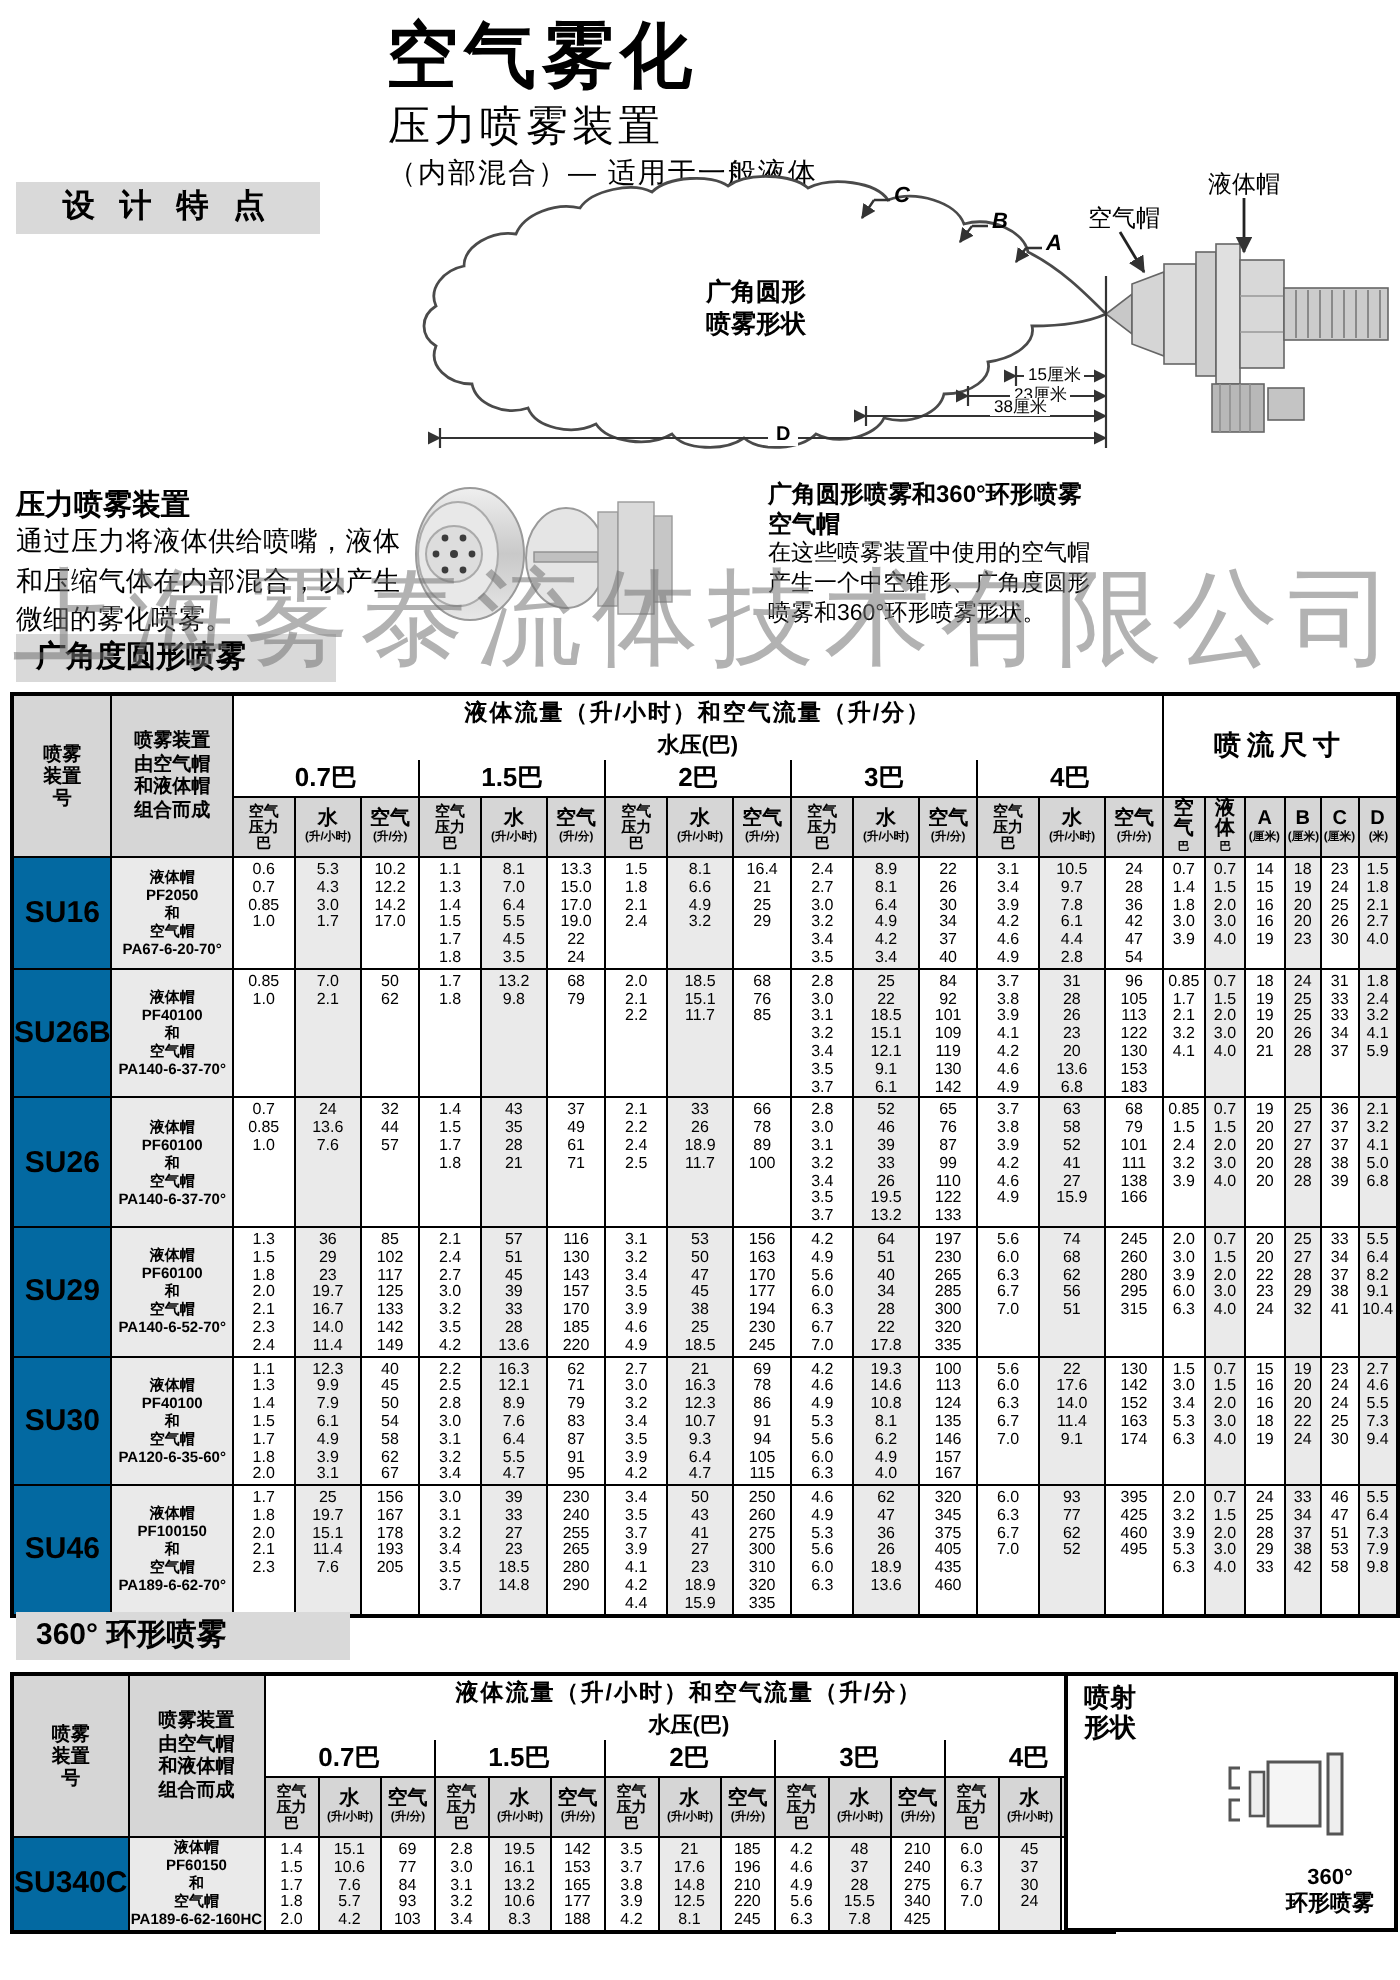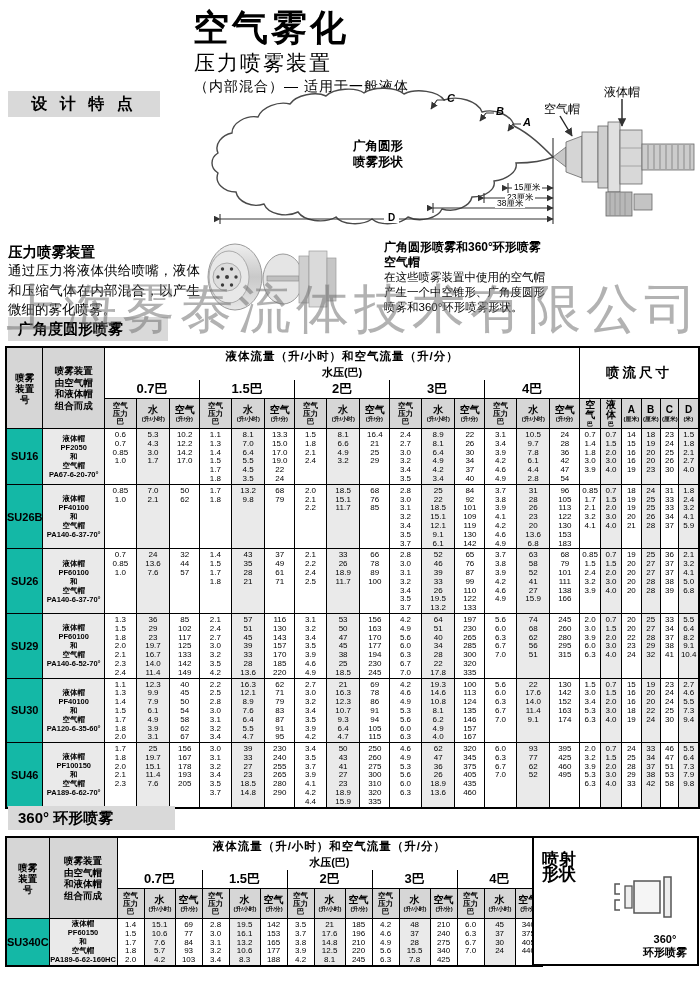--- a/index.html
+++ b/index.html
@@ -52,25 +52,25 @@
   th.hd-flow{font-size:11.5px;height:17px;border-bottom:none;background:#fff;letter-spacing:1px;}
   th.hd-press{font-size:11px;height:13px;border-top:none;border-bottom:none;background:#fff;}
   th.hd-bar{font-size:13px;height:16px;border-top:none;background:#fff;}
   th.hd-dims{font-size:13.5px;background:#fff;letter-spacing:3px;}
   th.h4{background:#d6d6d6;height:29px;vertical-align:middle;}
   .h4 .ap{display:block;font-size:7.5px;line-height:8px;font-weight:bold;white-space:pre-line;}
   .h4 .t{display:block;font-size:10px;line-height:10px;font-weight:bold;}
   .h4 .u{display:block;font-size:6.5px;line-height:7.5px;font-weight:bold;transform:scale(0.9);}
   td.v{vertical-align:top;font-size:8px;line-height:8.8px;padding-top:2px;font-weight:500;}
   td.s{background:#eaeaea;}
-  td.idc{background:#14b8a6;font-weight:bold;font-size:11px;}
+  td.idc{background:#0369a1;font-weight:bold;font-size:15px;}
   td.dev{background:#eaeaea;font-size:7.5px;line-height:9px;font-weight:bold;}
 
   .shape-box{left:532px;top:836px;width:163px;height:126px;border:2px solid #000;background:#fff;}
-  .shape-label{position:absolute;left:8px;top:14px;font-size:17px;font-weight:bold;line-height:15px;}
+  .shape-label{position:absolute;left:8px;top:3px;font-size:13px;font-weight:bold;line-height:15px;}
   .shape-caption{position:absolute;right:10px;bottom:5px;font-size:11px;font-weight:bold;
                  line-height:13px;text-align:center;}
   .shape-icon{position:absolute;left:78px;top:38px;}
 
   .phone{left:326px;top:946px;font-family:"Liberation Serif","DejaVu Serif",serif;
          font-size:27px;font-weight:bold;color:#8b1414;z-index:9;letter-spacing:1px;}
 </style>
 </head>
 <body>
 

